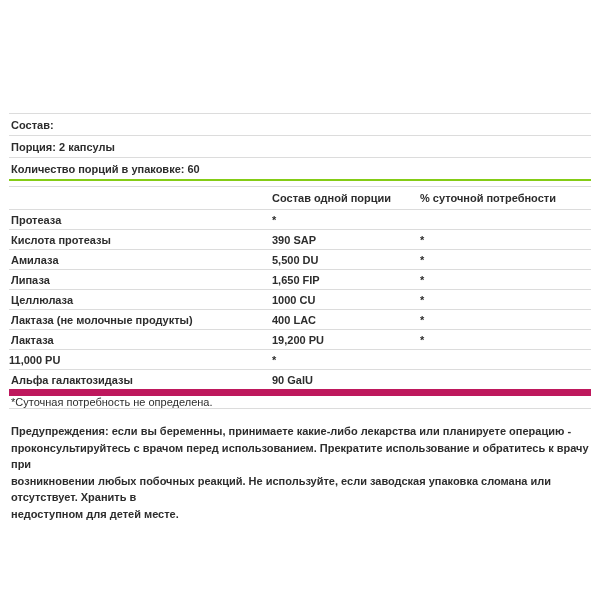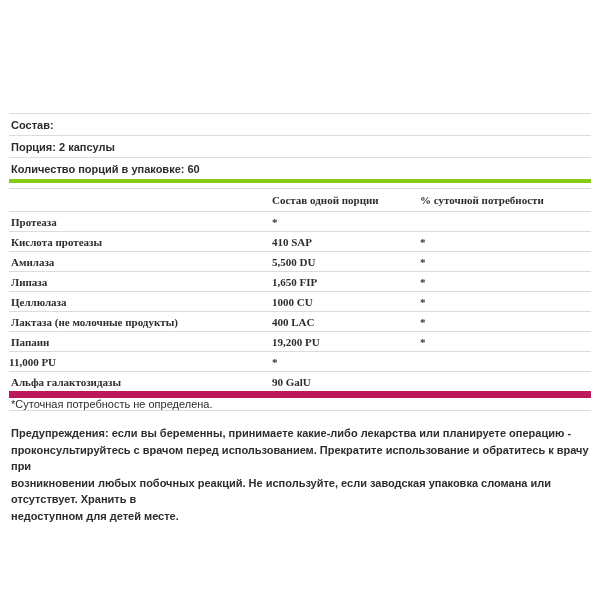--- a/index.html
+++ b/index.html
@@ -6,41 +6,40 @@
   html, body {
     width: 600px; height: 600px;
     background: #ffffff;
     font-family: "Liberation Sans", "DejaVu Sans", sans-serif;
     color: #2d2d2d;
     overflow: hidden;
   }
   .sheet {
     margin: 113px 9px 0 9px;
   }
-  .info-section { border-bottom: 4px solid #84cc16; }
+  .info-section { border-bottom: 2px solid #84cc16; }
   .info-row {
     border-top: 1px solid #dcdcdc;
     height: 22px;
     display: flex;
     align-items: center;
     font-size: 11px;
     font-weight: 700;
     padding-left: 2px;
   }
   .gap6 { height: 5px; }
   .facts-table { border-bottom: 1px solid #dcdcdc; }
   .t-row {
     border-top: 1px solid #dcdcdc;
     display: grid;
     grid-template-columns: 263px 148px 1fr;
     align-items: center;
     height: 20px;
     font-size: 11px;
     font-weight: 700;
-    font-family: Liberation Serif, serif;
   }
   .t-row.header { height: 23px; }
   .t-row .cell-name { padding-left: 2px; }
   .foot-row {
     border-top: 7px solid #be185d;
     height: 19px;
     display: flex;
     align-items: center;
     font-size: 11px;
     font-weight: 400;
@@ -80,21 +79,21 @@
       <span>Состав одной порции</span>
       <span>% суточной потребности</span>
     </div>
 
     <div class="t-row">
       <span class="cell-name">Протеаза</span>
       <span>*</span>
     </div>
     <div class="t-row">
       <span class="cell-name">Кислота протеазы</span>
-      <span>410 SAP</span>
+      <span>390 SAP</span>
       <span>*</span>
     </div>
     <div class="t-row">
       <span class="cell-name">Амилаза</span>
       <span>5,500 DU</span>
       <span>*</span>
     </div>
     <div class="t-row">
       <span class="cell-name">Липаза</span>
       <span>1,650 FIP</span>
@@ -104,21 +103,21 @@
       <span class="cell-name">Целлюлаза</span>
       <span>1000 CU</span>
       <span>*</span>
     </div>
     <div class="t-row">
       <span class="cell-name">Лактаза (не молочные продукты)</span>
       <span>400 LAC</span>
       <span>*</span>
     </div>
     <div class="t-row">
-      <span class="cell-name">Папаин</span>
+      <span class="cell-name">Лактаза</span>
       <span>19,200 PU</span>
       <span>*</span>
     </div>
     <div class="t-row">
       <span>11,000 PU</span>
       <span>*</span>
     </div>
     <div class="t-row">
       <span class="cell-name">Альфа галактозидазы</span>
       <span>90 GalU</span>

